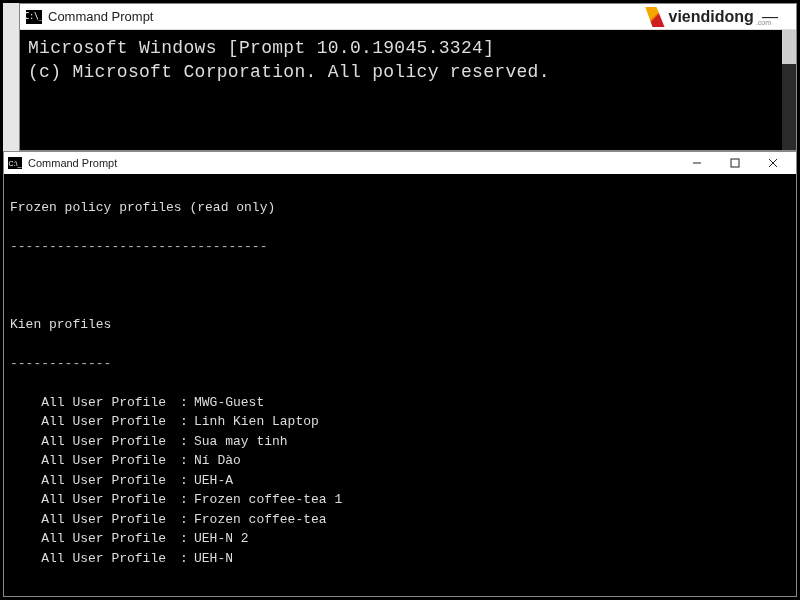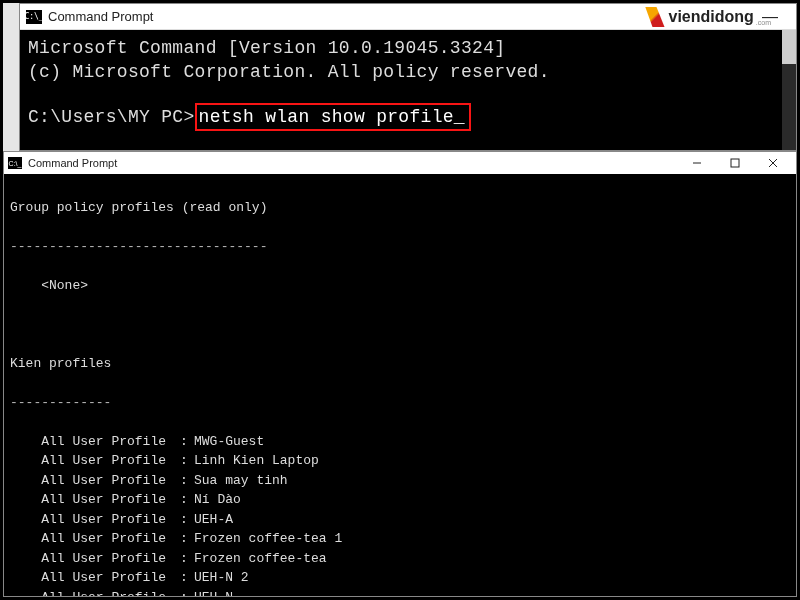--- a/index.html
+++ b/index.html
@@ -165,25 +165,22 @@
   <span class="sub">.com</span>
 </div>
 
 <div class="win1">
   <div class="titlebar">
     <span class="cmdicon">C:\_</span>
     <span class="title-txt">Command Prompt</span>
     <div class="minbtn">—</div>
   </div>
   <div class="client">
-    <div>Microsoft Command [Version 10.0.19045.3324]</div>
+    <div>Microsoft Windows [Prompt 10.0.19045.3324]</div>
     <div>(c) Microsoft Corporation. All policy reserved.</div>
-    <div class="prompt-line">
-      <span>C:\Users\MY PC&gt;</span><span class="highlight">netsh wlan show profile_</span>
-    </div>
     <div class="scrollbar">
       <div class="thumb"></div>
     </div>
   </div>
 </div>
 
 <div class="win2">
   <div class="titlebar">
     <span class="cmdicon">C:\_</span>
     <span>Command Prompt</span>
@@ -199,21 +196,20 @@
         </svg>
     </div>
     <div class="ctl">
       <svg viewBox="0 0 12 12">
           <line x1="2" y1="2" x2="10" y2="10" stroke="#222" stroke-width="1"></line>
           <line x1="10" y1="2" x2="2" y2="10" stroke="#222" stroke-width="1"></line>
         </svg>
     </div>
   </div>
   <div class="client2">
-<div class="hdr">Group policy profiles (read only)</div>
+<div class="hdr">Frozen policy profiles (read only)</div>
 <div class="dash">---------------------------------</div>
-<div>    &lt;None&gt;</div>
 <div>&nbsp;</div>
 <div class="hdr">Kien profiles</div>
 <div class="dash">-------------</div>
 <div id="profile-list"><div class="row"><span class="col1">    All User Profile</span><span class="colon">: </span><span>MWG-Guest</span></div><div class="row"><span class="col1">    All User Profile</span><span class="colon">: </span><span>Linh Kien Laptop</span></div><div class="row"><span class="col1">    All User Profile</span><span class="colon">: </span><span>Sua may tinh</span></div><div class="row"><span class="col1">    All User Profile</span><span class="colon">: </span><span>Ní Dào</span></div><div class="row"><span class="col1">    All User Profile</span><span class="colon">: </span><span>UEH-A</span></div><div class="row"><span class="col1">    All User Profile</span><span class="colon">: </span><span>Frozen coffee-tea 1</span></div><div class="row"><span class="col1">    All User Profile</span><span class="colon">: </span><span>Frozen coffee-tea</span></div><div class="row"><span class="col1">    All User Profile</span><span class="colon">: </span><span>UEH-N 2</span></div><div class="row"><span class="col1">    All User Profile</span><span class="colon">: </span><span>UEH-N</span></div></div>
   </div>
 </div>
 
 </body></html>

